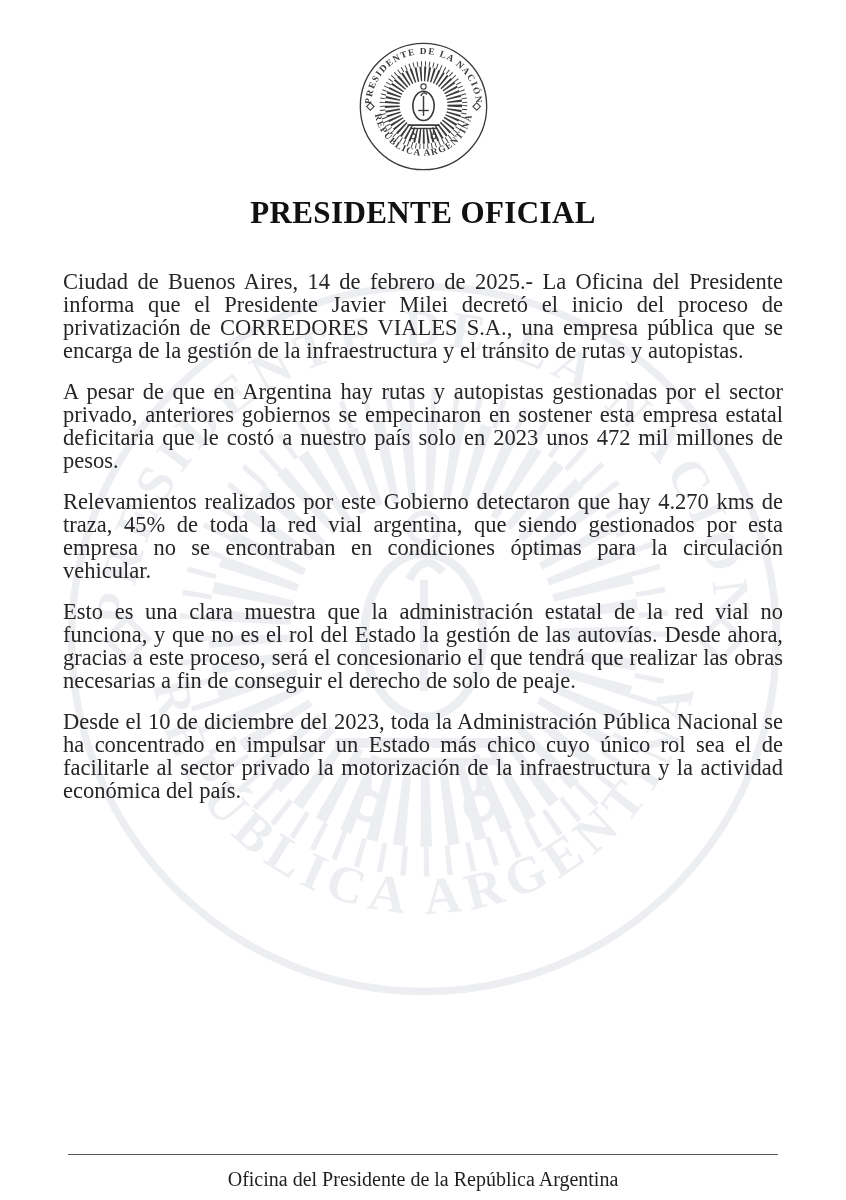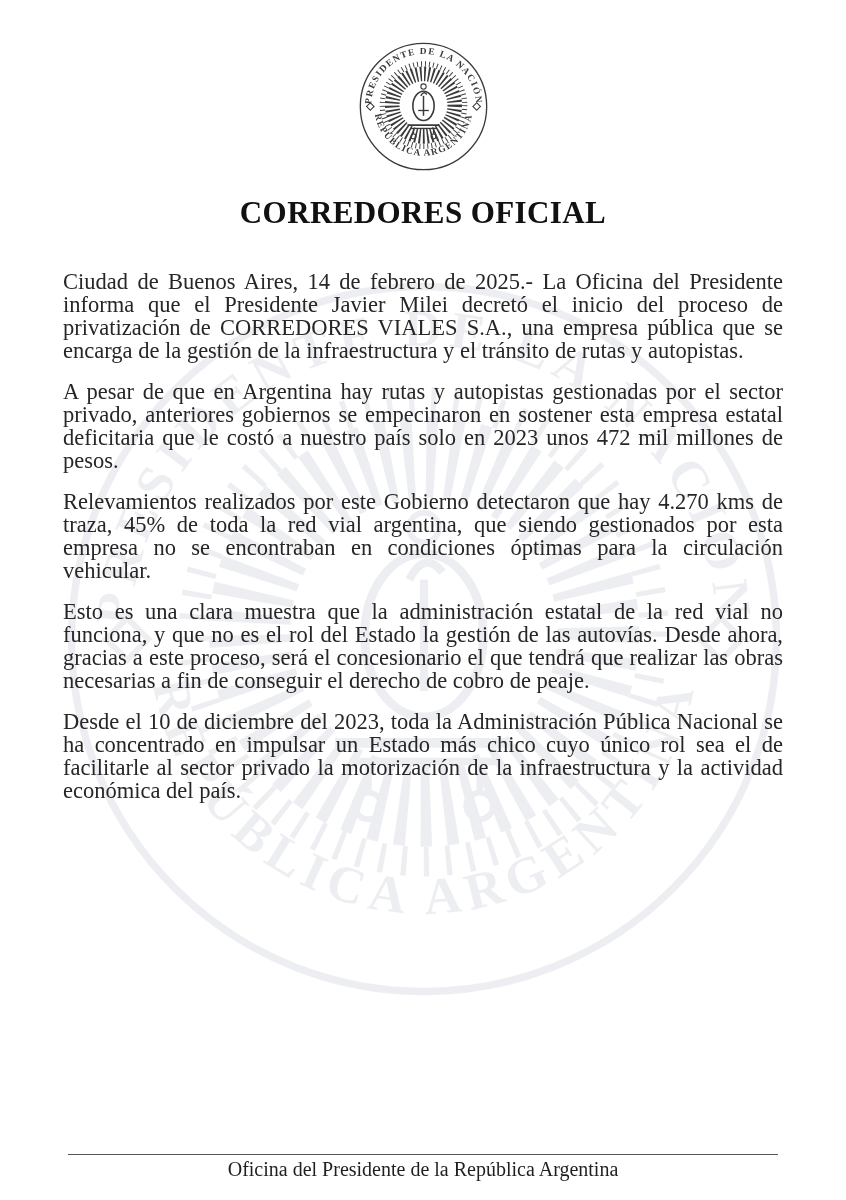--- a/index.html
+++ b/index.html
@@ -52,21 +52,21 @@
     color: #262626;
     text-align: justify;
     text-justify: inter-word;
   }
   .footer {
     position: absolute;
     left: 68px;
     right: 68px;
     top: 1114px;
     border-top: 1px solid #555555;
-    padding-top: 3px;
+    padding-top: 13px;
     text-align: center;
     font-size: 20px;
     color: #1f1f1f;
   }
   
   .seal-arc-text {
     font-family: "Liberation Serif", "DejaVu Serif", serif;
     font-size: 14px;
     font-weight: 700;
     letter-spacing: 2px;
@@ -121,27 +121,27 @@
   <svg class="watermark" viewBox="0 0 200 200">
     <use href="#seal-symbol"></use>
   </svg>
 
   <div class="content">
 
     <svg class="seal" viewBox="0 0 200 200">
       <use href="#seal-symbol"></use>
     </svg>
 
-    <h1 class="title">CORREDORES OFICIAL</h1>
+    <h1 class="title">PRESIDENTE OFICIAL</h1>
 
     <div class="body-text">
       <p>Ciudad de Buenos Aires, 14 de febrero de 2025.- La Oficina del Presidente informa que el Presidente Javier Milei decretó el inicio del proceso de privatización de CORREDORES VIALES S.A., una empresa pública que se encarga de la gestión de la infraestructura y el tránsito de rutas y autopistas.</p>
       <p>A pesar de que en Argentina hay rutas y autopistas gestionadas por el sector privado, anteriores gobiernos se empecinaron en sostener esta empresa estatal deficitaria que le costó a nuestro país solo en 2023 unos 472 mil millones de pesos.</p>
       <p>Relevamientos realizados por este Gobierno detectaron que hay 4.270 kms de traza, 45% de toda la red vial argentina, que siendo gestionados por esta empresa no se encontraban en condiciones óptimas para la circulación vehicular.</p>
-      <p>Esto es una clara muestra que la administración estatal de la red vial no funciona, y que no es el rol del Estado la gestión de las autovías. Desde ahora, gracias a este proceso, será el concesionario el que tendrá que realizar las obras necesarias a fin de conseguir el derecho de cobro de peaje.</p>
+      <p>Esto es una clara muestra que la administración estatal de la red vial no funciona, y que no es el rol del Estado la gestión de las autovías. Desde ahora, gracias a este proceso, será el concesionario el que tendrá que realizar las obras necesarias a fin de conseguir el derecho de solo de peaje.</p>
       <p>Desde el 10 de diciembre del 2023, toda la Administración Pública Nacional se ha concentrado en impulsar un Estado más chico cuyo único rol sea el de facilitarle al sector privado la motorización de la infraestructura y la actividad económica del país.</p>
     </div>
 
     <div class="footer">
       <span>Oficina del Presidente de la República Argentina</span>
     </div>
 
   </div>
 </div>
 

